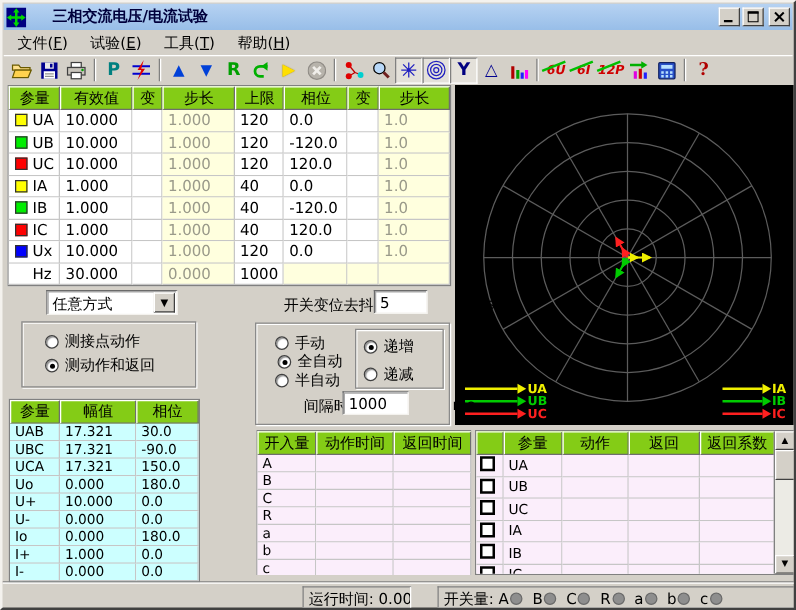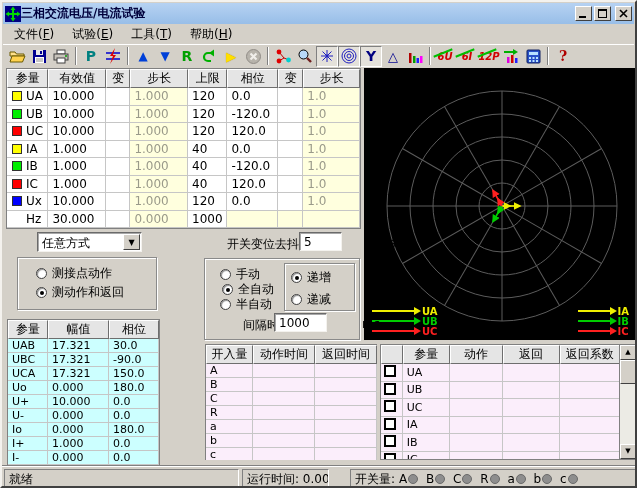--- a/index.html
+++ b/index.html
@@ -1,21 +1,21 @@
 <!DOCTYPE html>
 <html><head>
 <meta charset="utf-8">
 <style>
   * { margin:0; padding:0; box-sizing:border-box; }
   body { font-family:"DejaVu Sans", sans-serif; background:#808080; }
   .win { position:relative; width:637px; height:488px; background:#d4d0c8; border:2px solid; border-color:#f4f2ee #404040 #404040 #f4f2ee; overflow:hidden; font-size:12px; color:#000; }
 
   
   .titlebar { position:absolute; left:1px; top:1px; width:631px; height:21px; background:linear-gradient(to bottom,#b6d2f2,#98bee8); display:flex; align-items:center; padding:0 2px; }
-  .title-text { font-weight:bold; color:#00003c; font-size:12px; margin-left:0; flex:1; }
+  .title-text { font-weight:bold; color:#00003c; font-size:12px; margin-left:21px; flex:1; }
   .winbtn { width:17px; height:15px; background:#d4d0c8; border:1px solid; border-color:#fff #404040 #404040 #fff; margin-left:2px; display:flex; align-items:center; justify-content:center; }
   .winbtn + .winbtn { margin-left:2px; }
 
   
   .menubar { position:absolute; left:1px; top:23px; width:631px; height:19px; display:flex; align-items:center; padding-left:4px; }
   .mi { padding:1px 7px; margin-right:4px; }
   .mi u { text-decoration:underline; }
 
   
   .toolbar { position:absolute; left:1px; top:42px; width:631px; height:23px; border-top:1px solid #fff; display:flex; align-items:center; padding-left:3px; }
@@ -30,21 +30,21 @@
   .lbl-delta { color:#000090; font-size:13px; font-weight:normal; }
   .lbl-play { color:#ffdf00; font-size:13px; text-shadow:0 0 1px #a08000; }
   .lbl-help { color:#b00000; font-size:14px; font-family:"DejaVu Serif", serif; }
   .slashed { position:relative; color:#d00000; font-size:10px; font-weight:bold; font-style:italic; }
   .slashed::after { content:""; position:absolute; left:-2px; top:5px; width:20px; height:2px; background:#00c000; transform:rotate(-22deg); }
   .groupbox { position:absolute; border:1px solid #8a8a8a; box-shadow:inset 1px 1px 0 #fff, 1px 1px 0 #fff; }
 
   
   table { border-collapse:separate; border-spacing:0; table-layout:fixed; }
   .dtab { position:absolute; border:1px solid #808080; background:#fff; }
-  .dtab th { background:#e5e5e5; border:1px solid; border-color:#fff #6e6e6e #6e6e6e #fff; font-weight:normal; font-size:12px; padding:0 2px; overflow:hidden; white-space:nowrap; }
+  .dtab th { background:#84cc16; border:1px solid; border-color:#fff #6e6e6e #6e6e6e #fff; font-weight:normal; font-size:12px; padding:0 2px; overflow:hidden; white-space:nowrap; }
   .dtab td { border-right:1px solid #c6c6c6; border-bottom:1px solid #c6c6c6; padding:0 0 0 4px; overflow:hidden; white-space:nowrap; background:#fff; }
   .ptab td { height:17.5px; font-size:12px; }
   .ptab th { height:19px; }
   .ptab td.step { background:#ffffde; color:#9a9a8a; }
   .namecell { display:flex; align-items:center; }
   .sw { display:inline-block; width:10px; height:10px; border:1px solid #303030; margin:0 4px 0 1px; flex:0 0 auto; }
   .hz .sw { visibility:hidden; }
 
   .ctab td { height:13.4px; font-size:11px; background:#ccffff;margin-top:16px; }
   .ctab th { height:17px; font-size:12px; }
@@ -665,21 +665,20 @@
     </tbody>
       </table>
     <div class="vscroll">
       <span class="sbtn" style="top:0;">▲</span>
       <span class="sthumb"></span>
       <span class="sbtn" style="bottom:0;">▼</span>
     </div>
   </div>
 
   <div class="statusline"></div>
-  <div class="spanel" style="left:2px; width:235px;">就绪</div>
   <div class="spanel" style="left:240px; width:87px;">运行时间: 0.00s</div>
   <div class="spanel" style="left:348px; width:304px;">
     <span>开关量:</span>
     <span><span>A</span><span class="sw-dot"></span></span>
     <span><span>B</span><span class="sw-dot"></span></span>
     <span><span>C</span><span class="sw-dot"></span></span>
     <span><span>R</span><span class="sw-dot"></span></span>
     <span><span>a</span><span class="sw-dot"></span></span>
     <span><span>b</span><span class="sw-dot"></span></span>
     <span><span>c</span><span class="sw-dot"></span></span>

